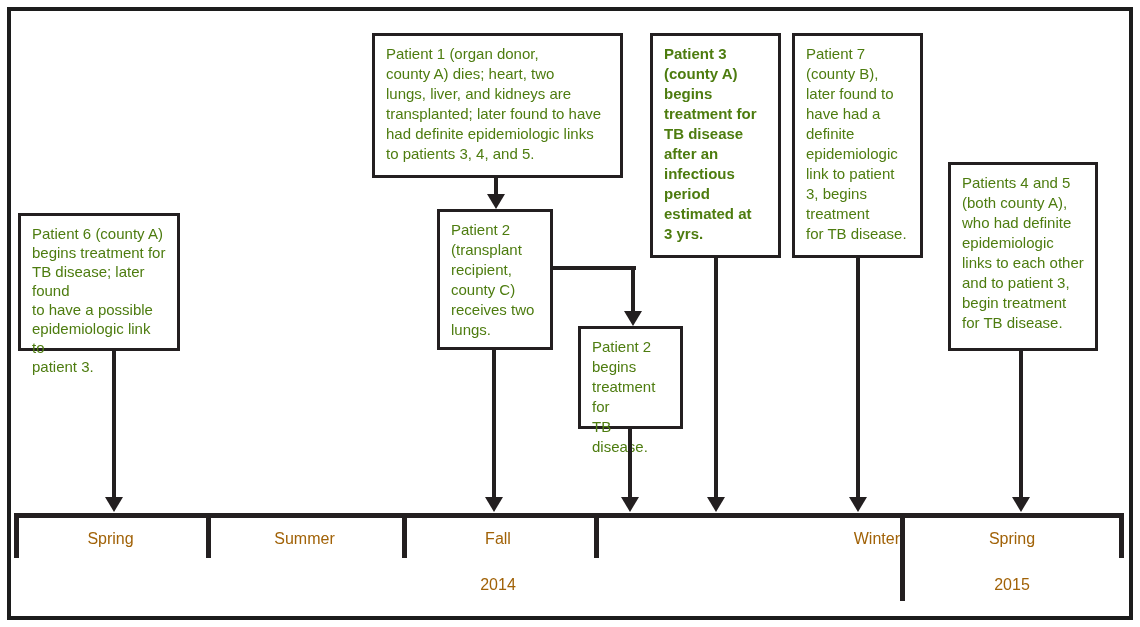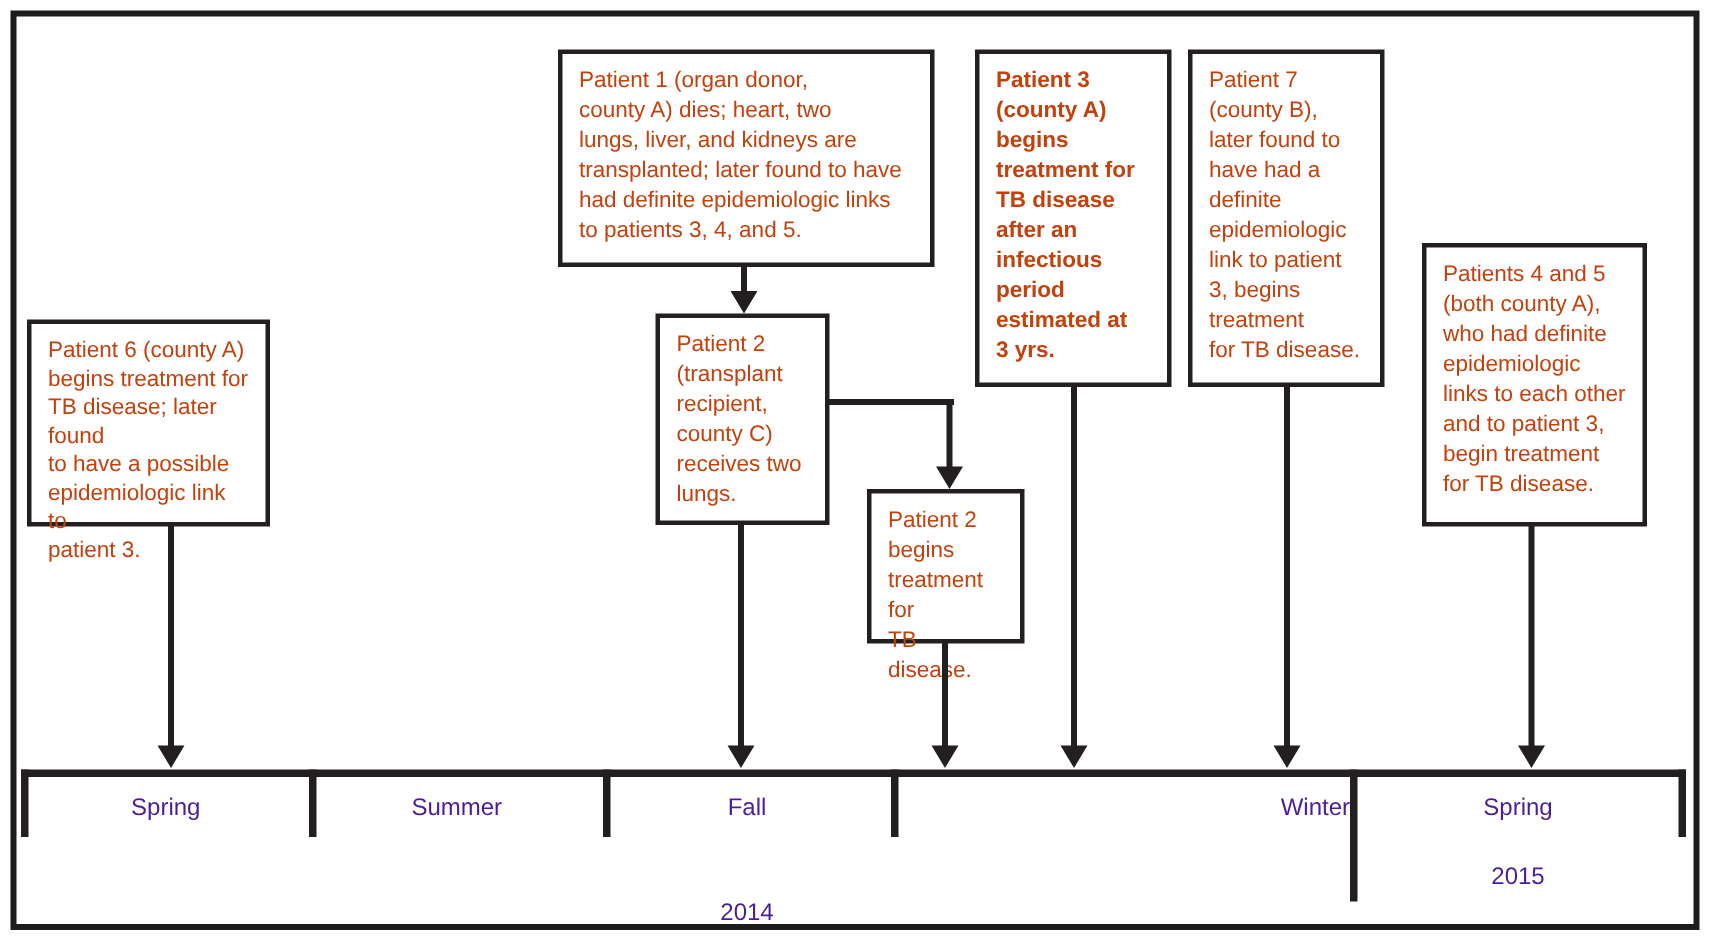--- a/index.html
+++ b/index.html
@@ -19,37 +19,37 @@
   }
   .pbox {
     position:absolute;
     border:3px solid #231f20;
     background:#ffffff;
     box-sizing:border-box;
     padding:8px 11px;
     font-size:15px;
     line-height:20px;
     white-space:pre-line;
-    color:#c2410c;
+    color:#4d7c0f;
   }
   .stem { position:absolute; background:#231f20; }
   .head {
     position:absolute; width:0; height:0;
     border-left:9px solid transparent;
     border-right:9px solid transparent;
     border-top:15px solid #231f20;
   }
   .bar { position:absolute; background:#231f20; }
   .tick { position:absolute; background:#231f20; }
   .season, .year {
     position:absolute;
     text-align:center;
     font-size:16px;
     line-height:24px;
-    color:#4c1d95;
+    color:#a16207;
   }
 </style>
 </head>
 <body>
 
 <div class="canvas">
 
   <div class="frame"></div>
 
   <div class="pbox" style="left:18px; top:213px; width:162px; height:138px; line-height:19px;">Patient 6 (county A)
@@ -141,16 +141,16 @@
   <div class="tick" style="left:594px; top:513px; width:5px; height:45px;"></div>
   <div class="tick" style="left:900px; top:513px; width:5px; height:88px;"></div>
   <div class="tick" style="left:1119px; top:513px; width:5px; height:45px;"></div>
 
   <div class="season" style="left:14px; top:527px; width:193px;">Spring</div>
   <div class="season" style="left:207px; top:527px; width:195px;">Summer</div>
   <div class="season" style="left:402px; top:527px; width:192px;">Fall</div>
   <div class="season" style="left:594px; top:527px; width:306px;text-align:right;">Winter</div>
   <div class="season" style="left:900px; top:527px; width:224px;">Spring</div>
 
-  <div class="year" style="left:402px; top:597px; width:192px;">2014</div>
+  <div class="year" style="left:402px; top:573px; width:192px;">2014</div>
   <div class="year" style="left:900px; top:573px; width:224px;">2015</div>
 
 </div>
 
 </body></html>

